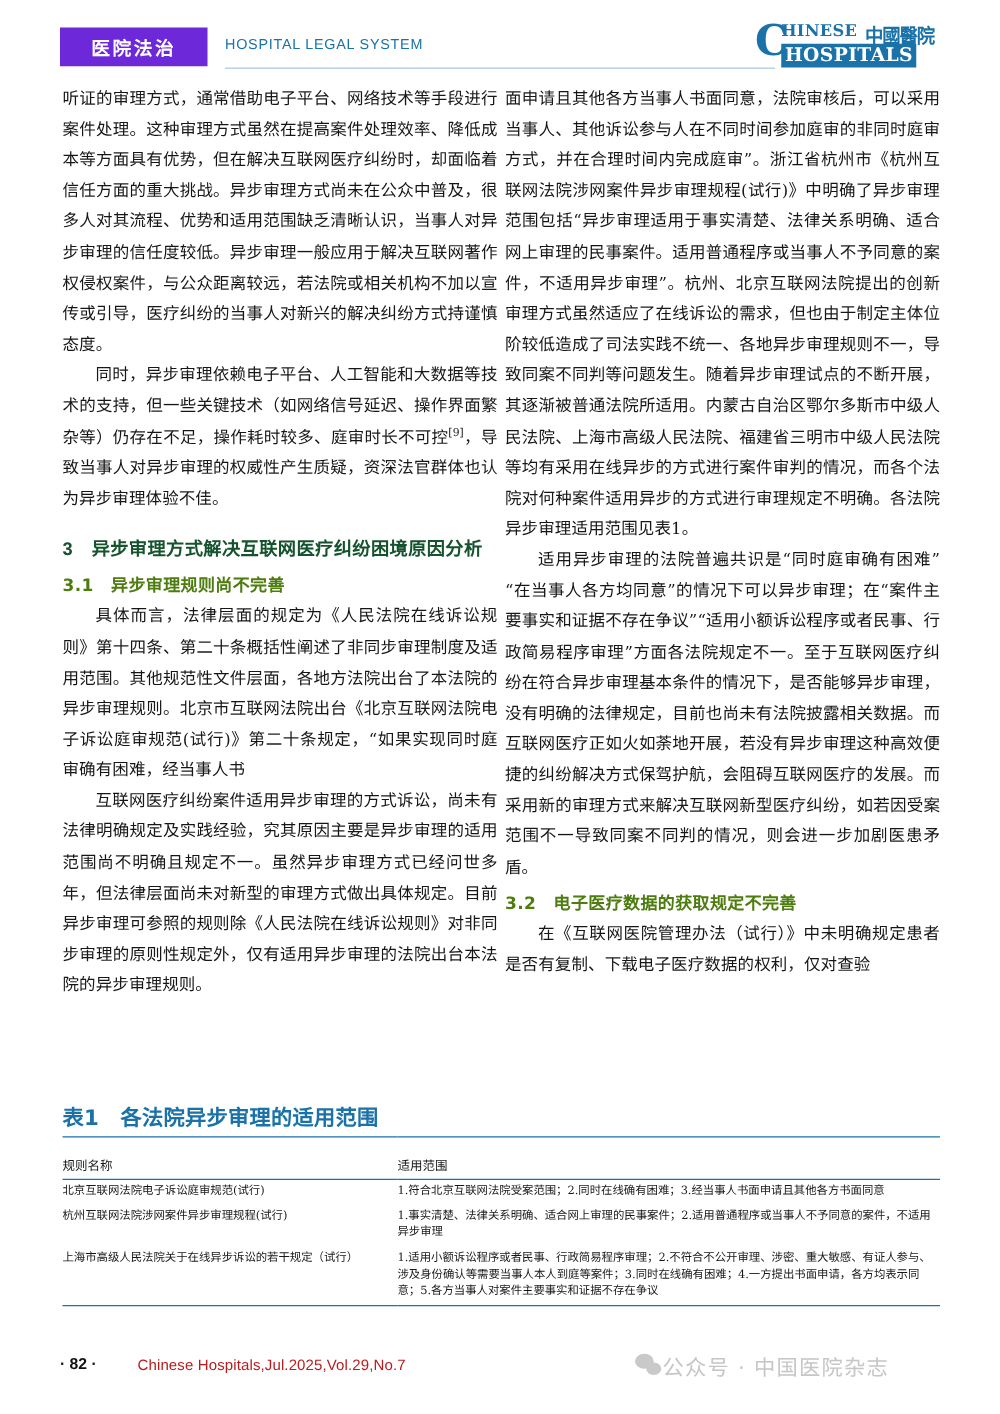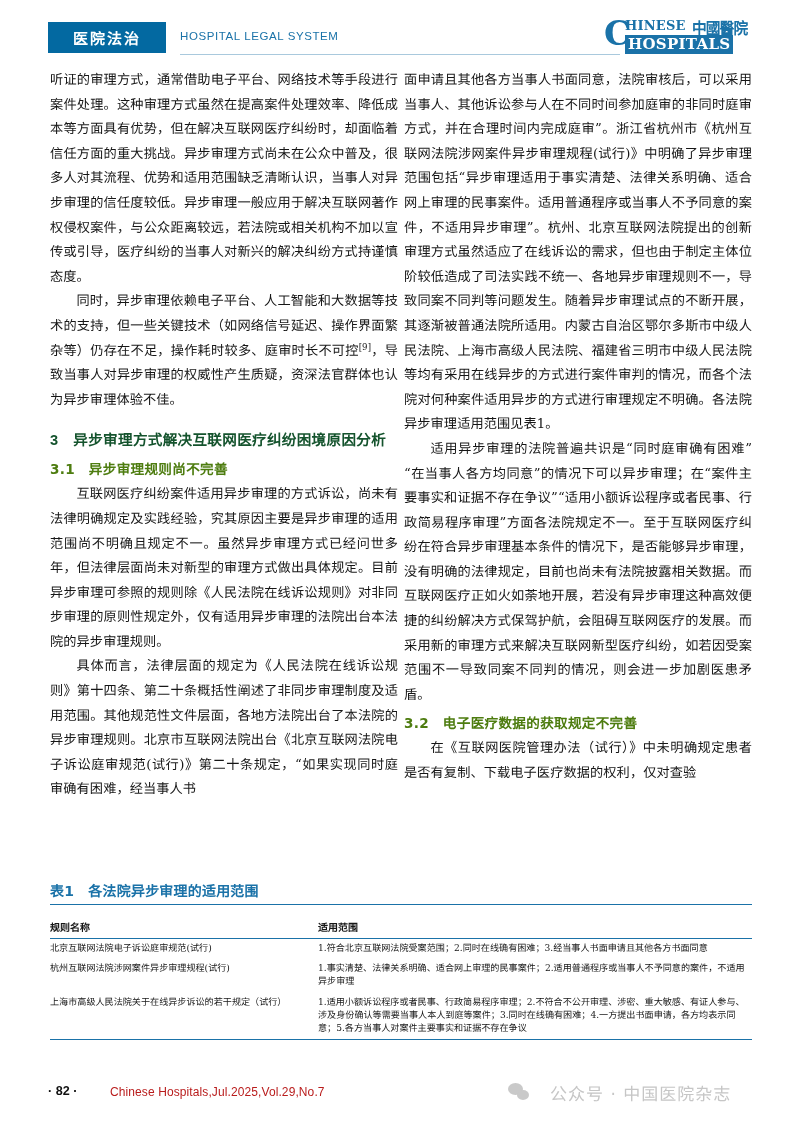--- a/index.html
+++ b/index.html
@@ -23,21 +23,21 @@
     left: 0;
     width: 800px;
     height: 40px;
   }
   .header-tag {
     position: absolute;
     left: 48px;
     top: 0;
     width: 118px;
     height: 31px;
-    background: #0369a1;
+    background: #6d28d9;
     color: #ffffff;
     font-size: 15px;
     font-weight: bold;
     letter-spacing: 2px;
     display: flex;
     align-items: center;
     justify-content: center;
     font-family: "DejaVu Sans", "Liberation Sans", sans-serif;
   }
   .header-en {
@@ -155,36 +155,36 @@
   }
 
   
   .table-wrap {
     position: absolute;
     left: 50px;
     top: 880px;
     width: 702px;
   }
   .table-caption {
-    font-size: 14px;
+    font-size: 17px;
     font-weight: bold;
     color: #1a72a8;
     margin-bottom: 4px;
     font-family: "DejaVu Sans", "Liberation Sans", sans-serif;
     letter-spacing: 0.2px;
   }
   table.data-table {
     width: 702px;
     border-collapse: collapse;
     font-family: "DejaVu Serif", "Liberation Serif", serif;
     font-size: 9.1px;
     color: #171717;
   }
   table.data-table thead th {
-    font-weight: bold;
+    font-weight: normal;
     font-size: 10px;
     padding: 14px 0 4px 0;
     border-top: 1.4px solid #1a72a8;
     border-bottom: 0.9px solid #1a72a8;
     text-align: left;
   }
   table.data-table thead th.col-range {
     text-align: left;
   }
   table.data-table tbody td {
@@ -224,21 +224,21 @@
     color: #b91c1c;
     font-family: "Liberation Sans", sans-serif;
     letter-spacing: 0.1px;
   }
   .footer-wechat {
     position: absolute;
     left: 508px;
     top: 0px;
     display: flex;
     align-items: center;
-    gap: 20px;
+    gap: 0;
   }
   .wechat-icon {
     width: 22px;
     height: 19px;
     position: relative;
     flex: 0 0 auto;
   }
   .wechat-icon .b1, .wechat-icon .b2 {
     position: absolute;
     background: #c9c9c9;
@@ -266,22 +266,22 @@
     <span class="logo-cn">中國醫院</span>
     <span class="logo-hospitals">HOSPITALS</span>
   </div>
 </div>
 
 <div class="col col-left">
   <p class="body-text">听证的审理方式，通常借助电子平台、网络技术等手段进行案件处理。这种审理方式虽然在提高案件处理效率、降低成本等方面具有优势，但在解决互联网医疗纠纷时，却面临着信任方面的重大挑战。异步审理方式尚未在公众中普及，很多人对其流程、优势和适用范围缺乏清晰认识，当事人对异步审理的信任度较低。异步审理一般应用于解决互联网著作权侵权案件，与公众距离较远，若法院或相关机构不加以宣传或引导，医疗纠纷的当事人对新兴的解决纠纷方式持谨慎态度。</p>
   <p class="body-text indent"><span>同时，异步审理依赖电子平台、人工智能和大数据等技术的支持，但一些关键技术（如网络信号延迟、操作界面繁杂等）仍存在不足，操作耗时较多、庭审时长不可控</span><sup class="ref">[9]</sup><span>，导致当事人对异步审理的权威性产生质疑，资深法官群体也认为异步审理体验不佳。</span></p>
   <h2 class="sec-head">3　异步审理方式解决互联网医疗纠纷困境原因分析</h2>
   <h3 class="sub-head">3.1　异步审理规则尚不完善</h3>
+  <p class="body-text indent">具体而言，法律层面的规定为《人民法院在线诉讼规则》第十四条、第二十条概括性阐述了非同步审理制度及适用范围。其他规范性文件层面，各地方法院出台了本法院的异步审理规则。北京市互联网法院出台《北京互联网法院电子诉讼庭审规范(试行)》第二十条规定，“如果实现同时庭审确有困难，经当事人书</p>
   <p class="body-text indent">互联网医疗纠纷案件适用异步审理的方式诉讼，尚未有法律明确规定及实践经验，究其原因主要是异步审理的适用范围尚不明确且规定不一。虽然异步审理方式已经问世多年，但法律层面尚未对新型的审理方式做出具体规定。目前异步审理可参照的规则除《人民法院在线诉讼规则》对非同步审理的原则性规定外，仅有适用异步审理的法院出台本法院的异步审理规则。</p>
-  <p class="body-text indent">具体而言，法律层面的规定为《人民法院在线诉讼规则》第十四条、第二十条概括性阐述了非同步审理制度及适用范围。其他规范性文件层面，各地方法院出台了本法院的异步审理规则。北京市互联网法院出台《北京互联网法院电子诉讼庭审规范(试行)》第二十条规定，“如果实现同时庭审确有困难，经当事人书</p>
 </div>
 
 <div class="col col-right">
   <p class="body-text">面申请且其他各方当事人书面同意，法院审核后，可以采用当事人、其他诉讼参与人在不同时间参加庭审的非同时庭审方式，并在合理时间内完成庭审”。浙江省杭州市《杭州互联网法院涉网案件异步审理规程(试行)》中明确了异步审理范围包括“异步审理适用于事实清楚、法律关系明确、适合网上审理的民事案件。适用普通程序或当事人不予同意的案件，不适用异步审理”。杭州、北京互联网法院提出的创新审理方式虽然适应了在线诉讼的需求，但也由于制定主体位阶较低造成了司法实践不统一、各地异步审理规则不一，导致同案不同判等问题发生。随着异步审理试点的不断开展，其逐渐被普通法院所适用。内蒙古自治区鄂尔多斯市中级人民法院、上海市高级人民法院、福建省三明市中级人民法院等均有采用在线异步的方式进行案件审判的情况，而各个法院对何种案件适用异步的方式进行审理规定不明确。各法院异步审理适用范围见表1。</p>
   <p class="body-text indent">适用异步审理的法院普遍共识是“同时庭审确有困难”“在当事人各方均同意”的情况下可以异步审理；在“案件主要事实和证据不存在争议”“适用小额诉讼程序或者民事、行政简易程序审理”方面各法院规定不一。至于互联网医疗纠纷在符合异步审理基本条件的情况下，是否能够异步审理，没有明确的法律规定，目前也尚未有法院披露相关数据。而互联网医疗正如火如荼地开展，若没有异步审理这种高效便捷的纠纷解决方式保驾护航，会阻碍互联网医疗的发展。而采用新的审理方式来解决互联网新型医疗纠纷，如若因受案范围不一导致同案不同判的情况，则会进一步加剧医患矛盾。</p>
   <h3 class="sub-head">3.2　电子医疗数据的获取规定不完善</h3>
   <p class="body-text indent">在《互联网医院管理办法（试行）》中未明确规定患者是否有复制、下载电子医疗数据的权利，仅对查验</p>
 </div>
 
 <div class="table-wrap">

